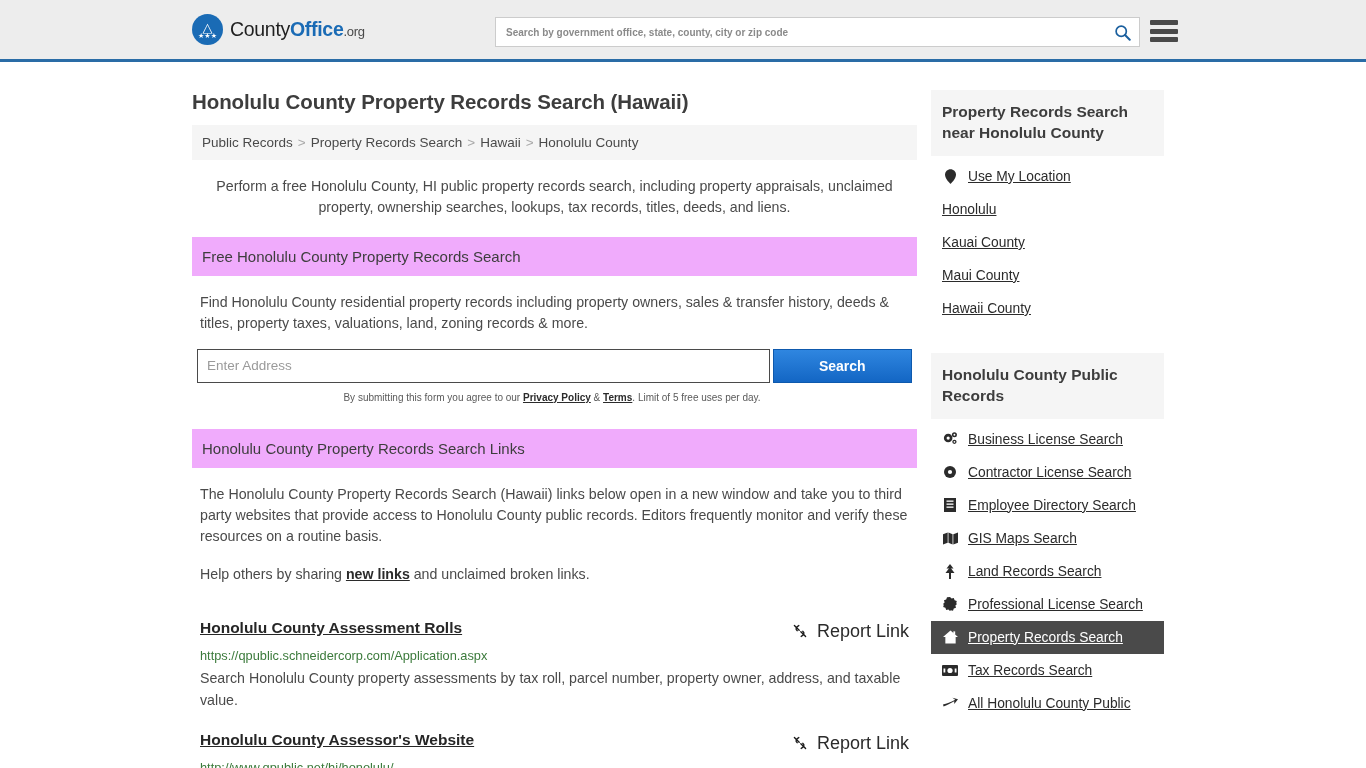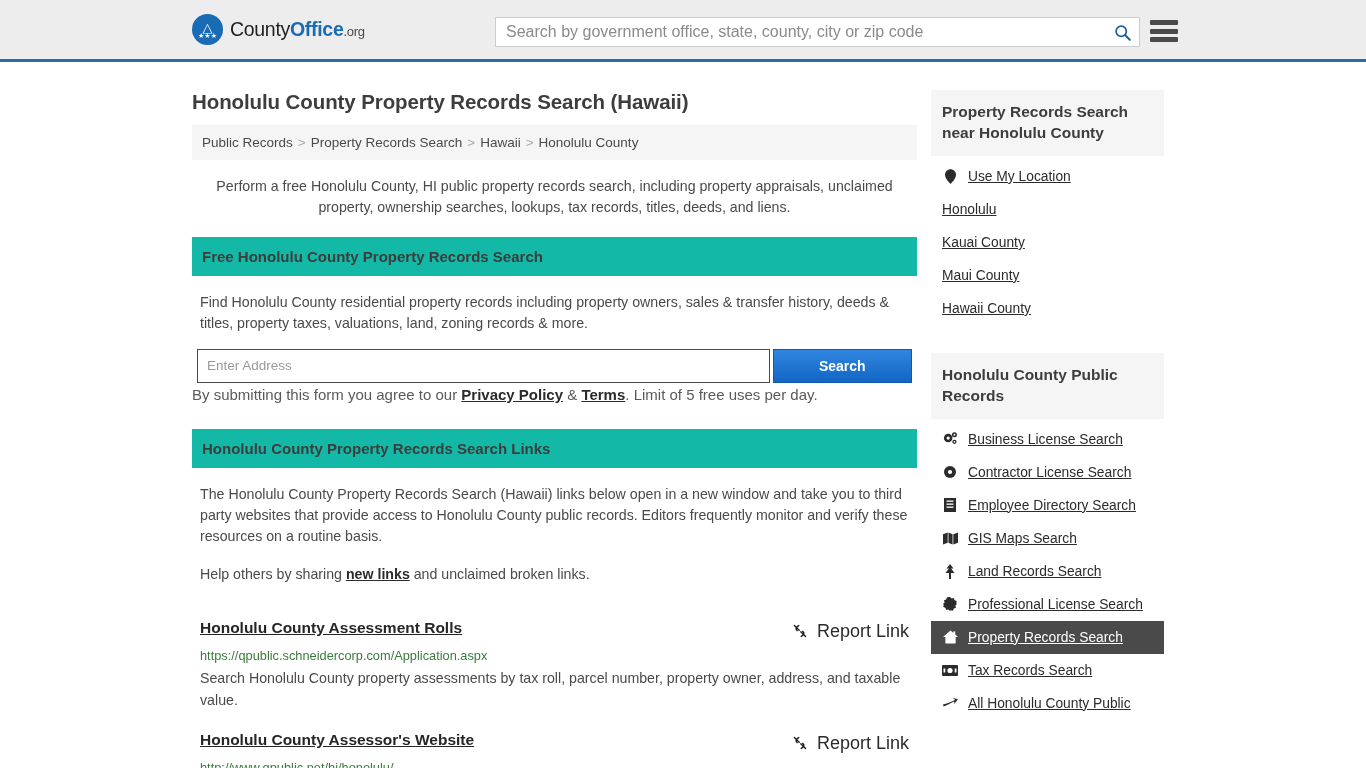--- a/index.html
+++ b/index.html
@@ -47,24 +47,25 @@
     width: 645px; height: 30px;
     background: #ffffff;
     border: 1px solid #ccc;
     display: flex; align-items: center;
   }
   .header-search input {
     flex: 1;
     border: none; outline: none;
     height: 100%;
     padding: 4px 10px;
-    font-size: 16px;
+    font-size: 10px;
     font-family: "Liberation Sans", sans-serif;
     color: #333;
     background: transparent;
+    font-weight: bold;
   }
   .header-search input::placeholder { color: #8a8a8a; }
   .search-go {
     width: 34px; height: 100%;
     display: flex; align-items: center; justify-content: center;
     background: transparent; border: none; cursor: pointer;
   }
   .hamburger {
     position: absolute; left: 1150px; top: 18px;
     width: 28px; height: 26px;
@@ -101,24 +102,24 @@
 
   .intro {
     font-size: 14.2px;
     line-height: 1.45;
     color: #4a4a4a;
     margin: 16px 8px 20px 8px;
     text-align: center;
   }
 
   .panel-head {
-    background: #14b8a6;
+    background: #f0abfc;
     padding: 11px 10px;
     font-size: 15px;
-    font-weight: bold;
+    font-weight: normal;
     color: #3d3d3d;
   }
 
   .panel-body-text {
     font-size: 14.2px;
     line-height: 1.5;
     color: #4a4a4a;
     margin: 16px 8px 14px 8px;
   }
   .panel-body-text a { color: #2b2b2b; text-decoration: underline; font-weight: bold; }
@@ -142,24 +143,24 @@
     width: 140px; height: 34px;
     margin-left: 3px;
     background: linear-gradient(to bottom, #2f86e0 0%, #1366c4 100%);
     border: 1px solid #0e59ad;
     color: #ffffff;
     font-size: 14px; font-weight: bold;
     font-family: "Liberation Sans", sans-serif;
     cursor: pointer;
   }
   .form-note {
-    text-align: left;
-    font-size: 15px;
+    text-align: center;
+    font-size: 10px;
     color: #5a5a5a;
-    margin: 3px 5px 0 0;
+    margin: 9px 5px 0 0;
   }
   .form-note a { color: #2b2b2b; text-decoration: underline; font-weight: bold; }
 
   
   .result { margin: 0 8px 0 8px; padding-top: 20px; }
   .result-top { display: flex; align-items: flex-start; justify-content: space-between; }
   .result-title {
     font-size: 15.5px; font-weight: bold;
     color: #262626; text-decoration: underline;
     cursor: pointer;

